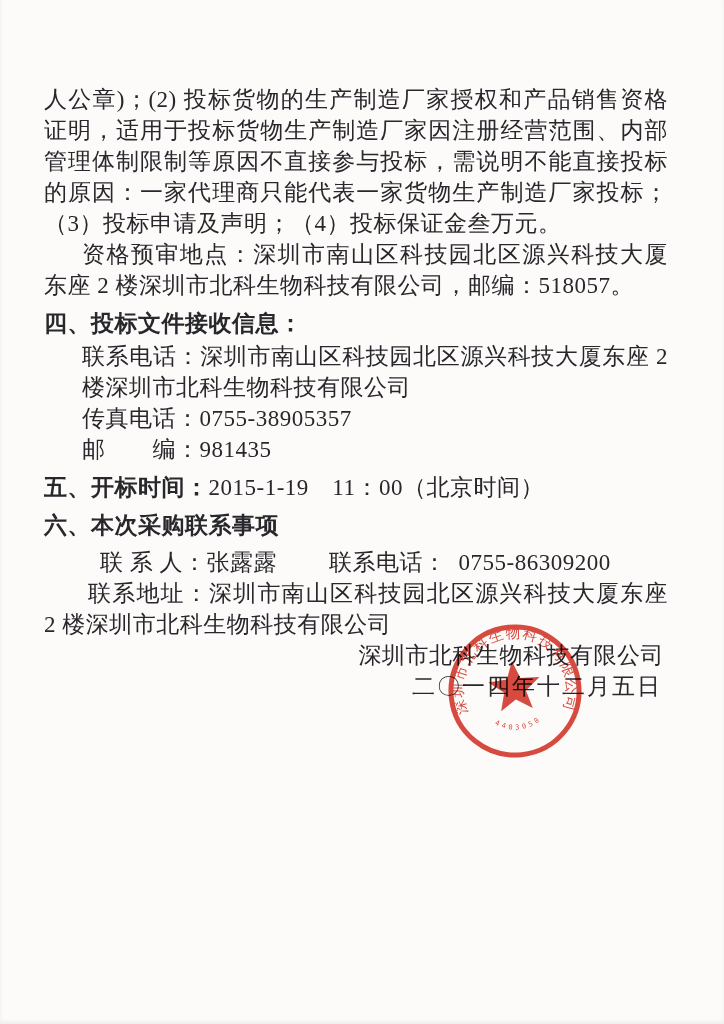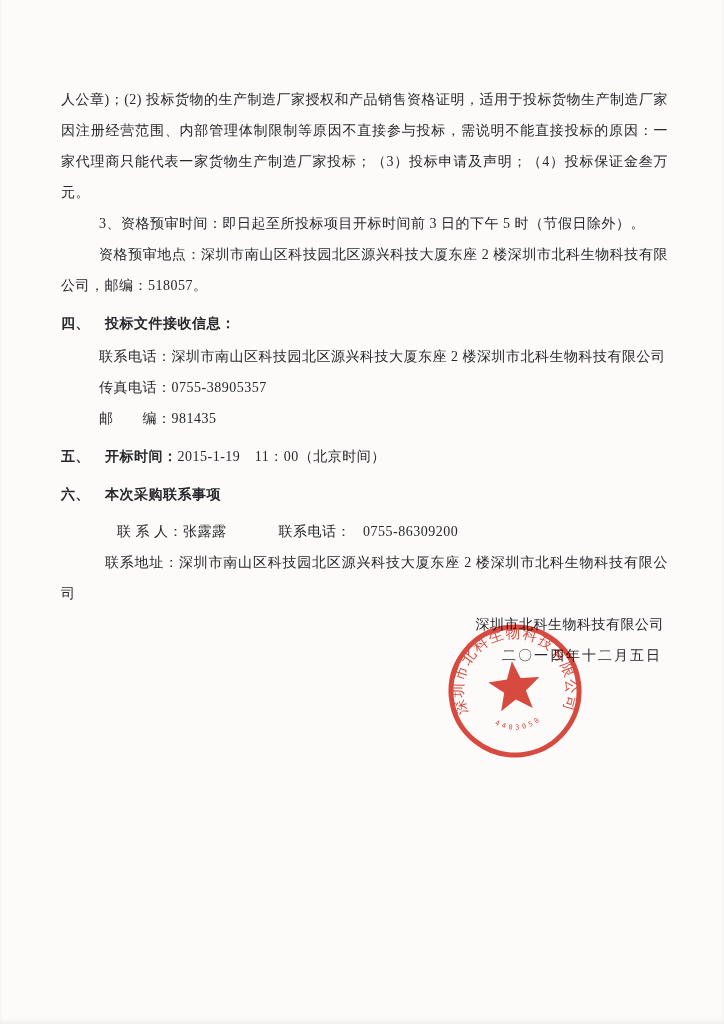--- a/index.html
+++ b/index.html
@@ -12,24 +12,24 @@
     height: 1024px;
     margin: 0 auto;
     background: #fcfbf9;
     color: #27272c;
     overflow: hidden;
     box-shadow: inset 0 -2px 4px rgba(0,0,0,0.06);
   }
 
   .content {
     position: absolute;
-    left: 61px;
+    left: 44px;
     right: 56px;
     top: 84px;
-    font-size: 14px;
+    font-size: 23px;
     line-height: 31px;
     text-align: justify;
     letter-spacing: 0.5px;
   }
 
   .para { text-align: justify; }
   .indent2 { text-indent: 38px; }
 
   .sec-head {
     display: flex;
@@ -69,21 +69,20 @@
   }
 </style>
 </head>
 <body>
 
 <div class="page">
   <div class="content">
 
     <p class="para">人公章)；(2) 投标货物的生产制造厂家授权和产品销售资格证明，适用于投标货物生产制造厂家因注册经营范围、内部管理体制限制等原因不直接参与投标，需说明不能直接投标的原因：一家代理商只能代表一家货物生产制造厂家投标；（3）投标申请及声明；（4）投标保证金叁万元。</p>
 
-    <p class="para indent2">3、资格预审时间：即日起至所投标项目开标时间前 3 日的下午 5 时（节假日除外）。</p>
 
     <p class="para indent2">资格预审地点：深圳市南山区科技园北区源兴科技大厦东座 2 楼深圳市北科生物科技有限公司，邮编：518057。</p>
 
     <div class="sec-head">
       <span class="sec-num">四、</span>
       <span class="sec-body">投标文件接收信息：</span>
     </div>
 
     <div class="items">
       <p class="item"><span>联系电话：</span><span>深圳市南山区科技园北区源兴科技大厦东座 2 楼深圳市北科生物科技有限公司</span></p>

